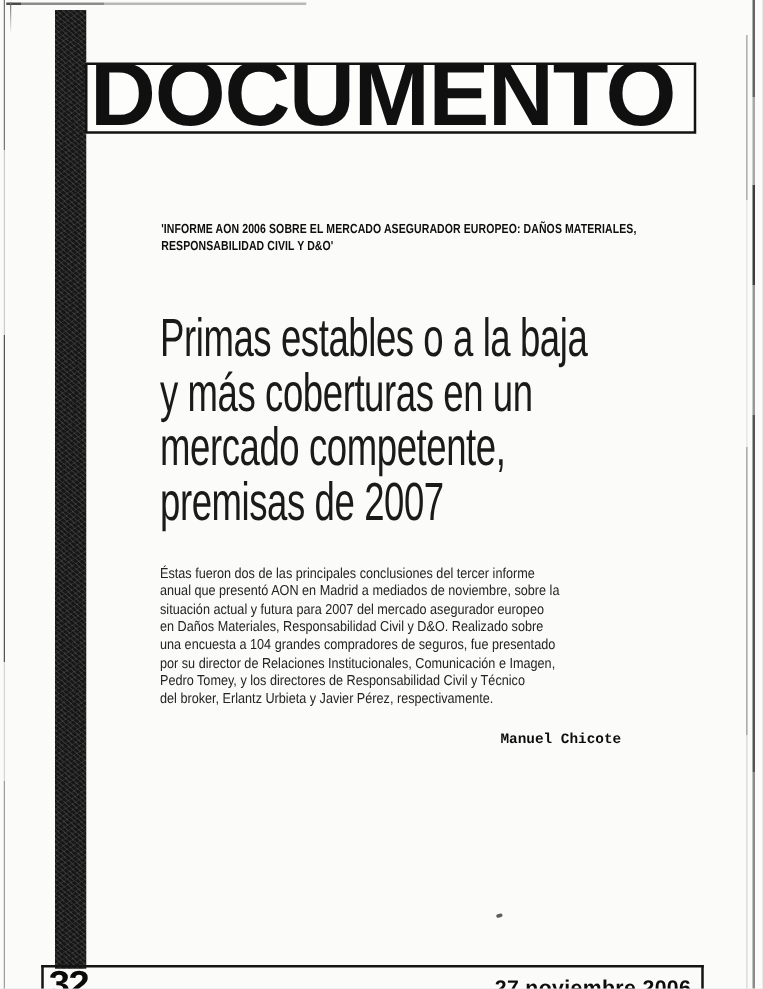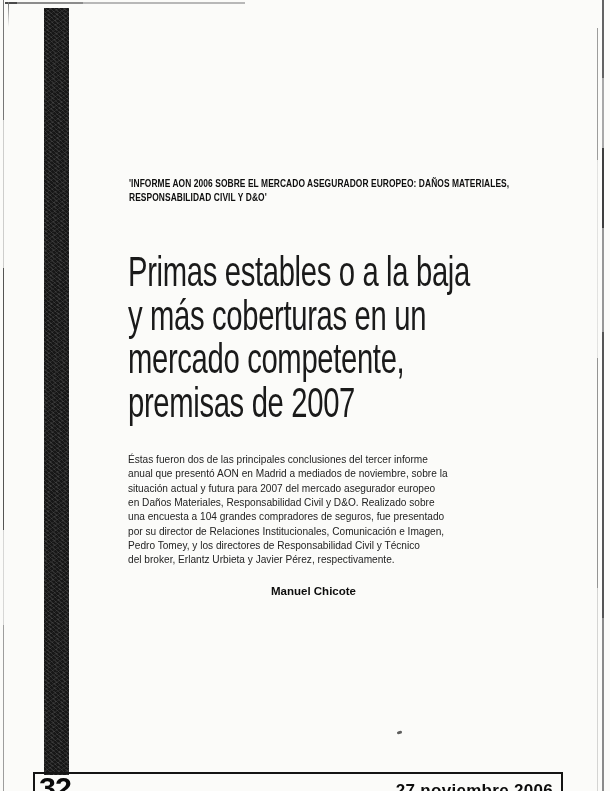--- a/index.html
+++ b/index.html
@@ -40,22 +40,22 @@
     white-space:pre-line;transform:scaleX(.8);transform-origin:0 0;}
   
   .headline{position:absolute;left:128px;top:250px;margin:0;width:570px;
     font-weight:400;font-size:43px;line-height:43.5px;letter-spacing:-.5px;color:#1a1a1a;
     white-space:pre-line;transform:scaleX(.68);transform-origin:0 0;}
   
   .lede{position:absolute;left:128px;top:452px;margin:0;width:430px;
     font-size:11.5px;line-height:14.35px;color:#232323;
     white-space:pre-line;transform:scaleX(.88);transform-origin:0 0;}
   
-  .byline{position:absolute;left:130px;top:585px;width:367px;text-align:center;
-    font-weight:bold;font-size:11.5px;color:#0d0d0d;}
+  .byline{position:absolute;left:130px;top:585px;width:367px;text-align:right;
+    font-weight:bold;font-size:11.5px;color:#0d0d0d;font-family:Liberation Mono, monospace;}
   
   .footer-box{position:absolute;left:33px;top:772px;width:526px;height:30px;
     border:2px solid #141414;border-bottom:none;}
   .page-number{position:absolute;left:4px;top:0;font-weight:bold;font-size:29px;line-height:29px;
     letter-spacing:-1px;color:#0a0a0a;transform:scaleX(1.05);transform-origin:0 0;}
   .footer-date{position:absolute;right:8px;top:8px;font-weight:bold;font-size:17px;line-height:17px;
     letter-spacing:.3px;color:#0d0d0d;white-space:nowrap;}
 </style>
 </head>
 <body>
@@ -63,20 +63,23 @@
 <div class="page">
 
   <div class="top-line"></div>
   <div class="top-tick"></div>
   <div class="left-line"></div>
   <div class="right-line-inner"></div>
   <div class="right-line-outer"></div>
 
   <div class="black-bar"></div>
 
+  <div class="masthead-box">
+    <span class="masthead-text">DOCUMENTO</span>
+  </div>
 
   <div class="kicker">'INFORME AON 2006 SOBRE EL MERCADO ASEGURADOR EUROPEO: DAÑOS MATERIALES,
 RESPONSABILIDAD CIVIL Y D&amp;O'</div>
 
   <h1 class="headline">Primas estables o a la baja
 y más coberturas en un
 mercado competente,
 premisas de 2007</h1>
 
   <p class="lede">Éstas fueron dos de las principales conclusiones del tercer informe

